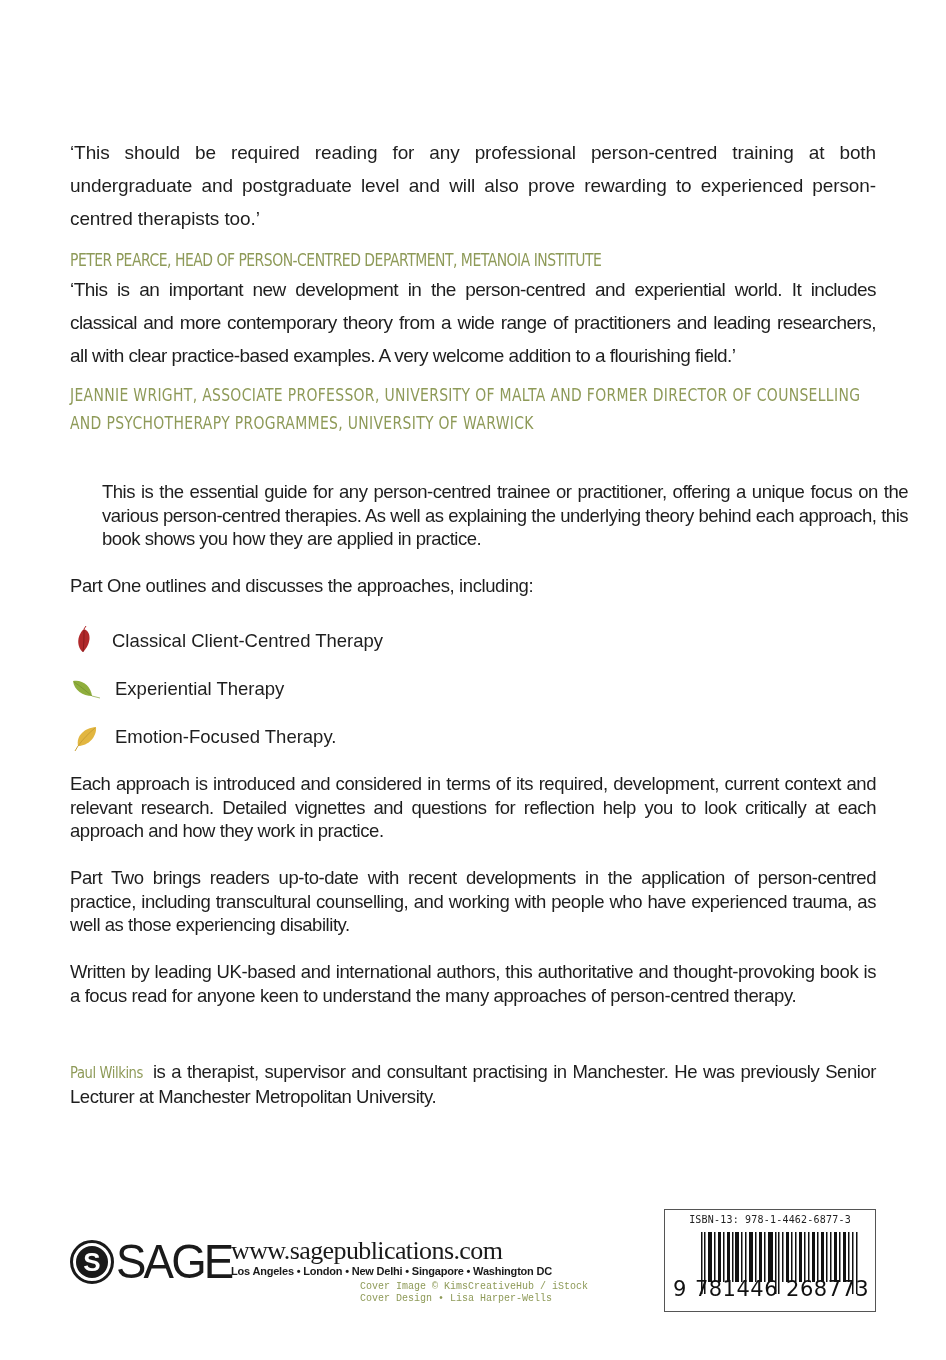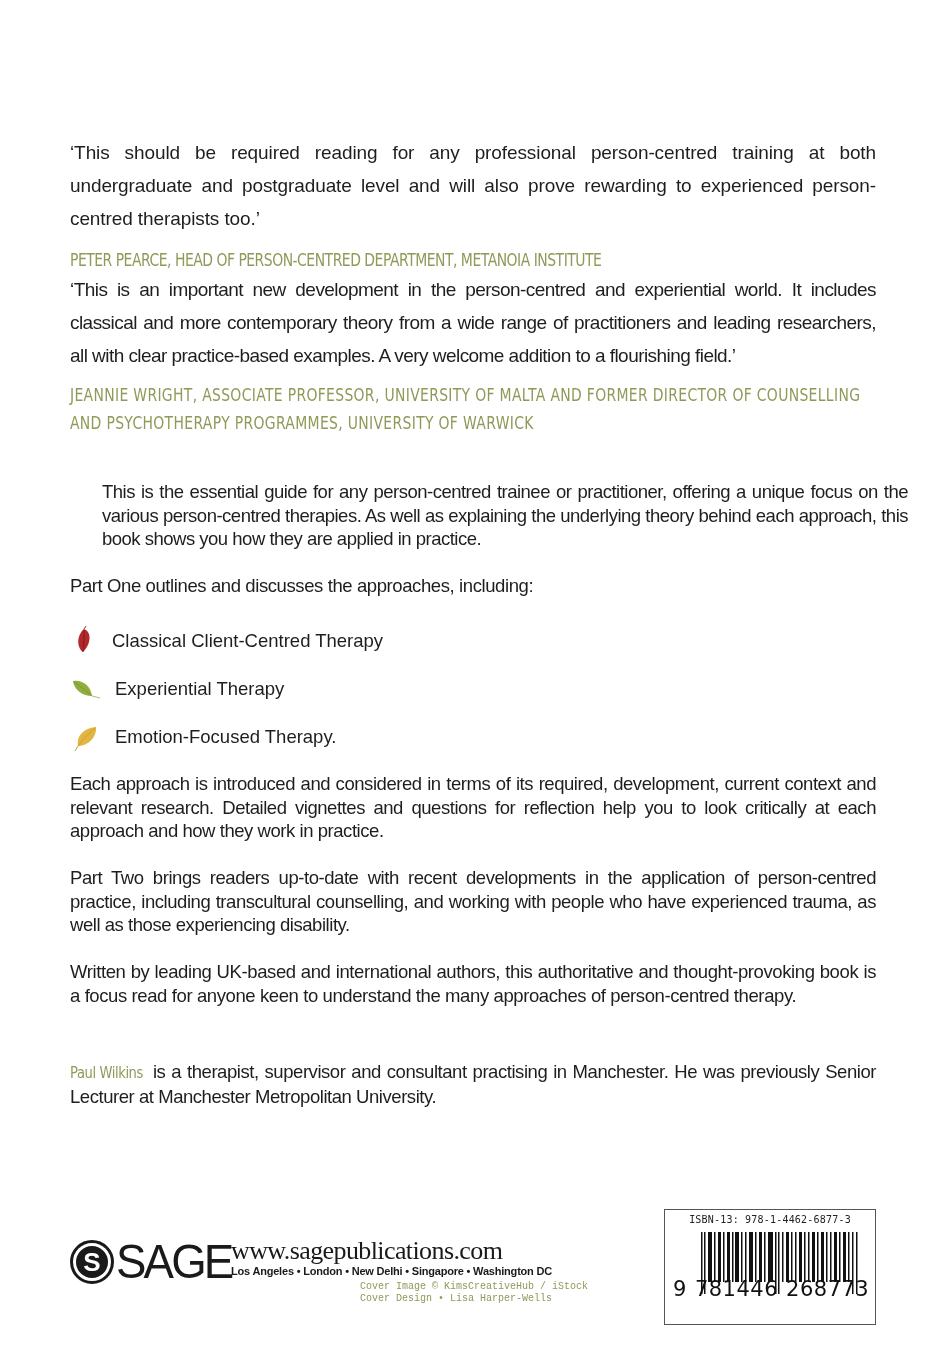--- a/index.html
+++ b/index.html
@@ -64,21 +64,21 @@
       position: absolute; left: 231px; top: 1265px;
       font-family: "Liberation Sans", sans-serif; font-size: 11px; font-weight: bold;
       color: #1a1a1a; letter-spacing: -0.2px;
     }
     .credits {
       position: absolute; left: 360px; top: 1281px;
       font-size: 10px; line-height: 12px; color: #8e9a58;
       font-family: Liberation Mono, monospace;
     }
     .isbn-box {
-      position: absolute; left: 664px; top: 1209px; width: 212px; height: 116px;
+      position: absolute; left: 664px; top: 1209px; width: 212px; height: 103px;
       border: 1px solid #555; box-sizing: border-box; background: #fff;
     }
     .isbn-label {
       position: absolute; left: 0; top: 4px; width: 100%; text-align: center;
       font-family: "DejaVu Sans Mono", monospace; font-size: 10px; color: #222;
       letter-spacing: 0.2px;
     }
     .barcode { position: absolute; left: 36px; top: 22px; width: 158px; height: 62px; }
     .isbn-digits {
       position: absolute; left: 8px; top: 67px;

